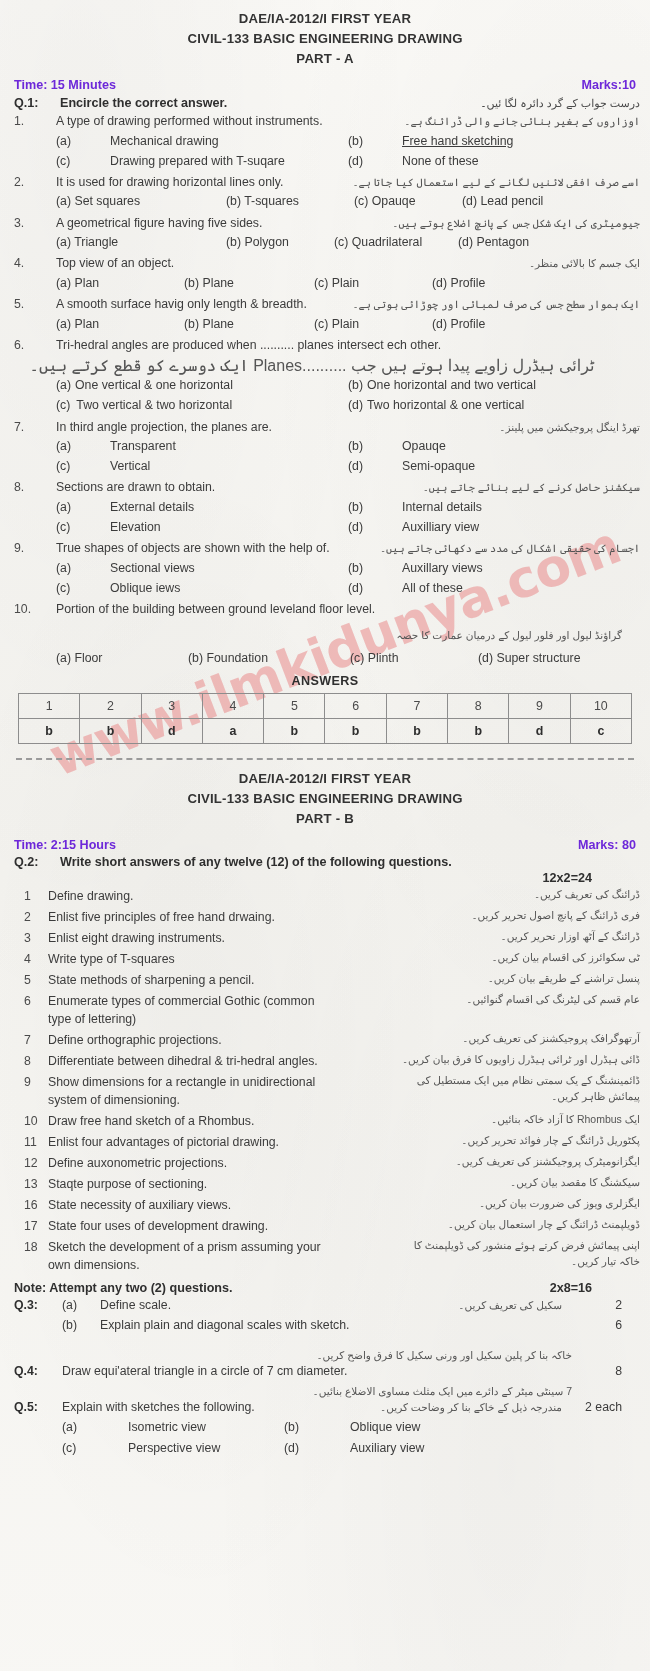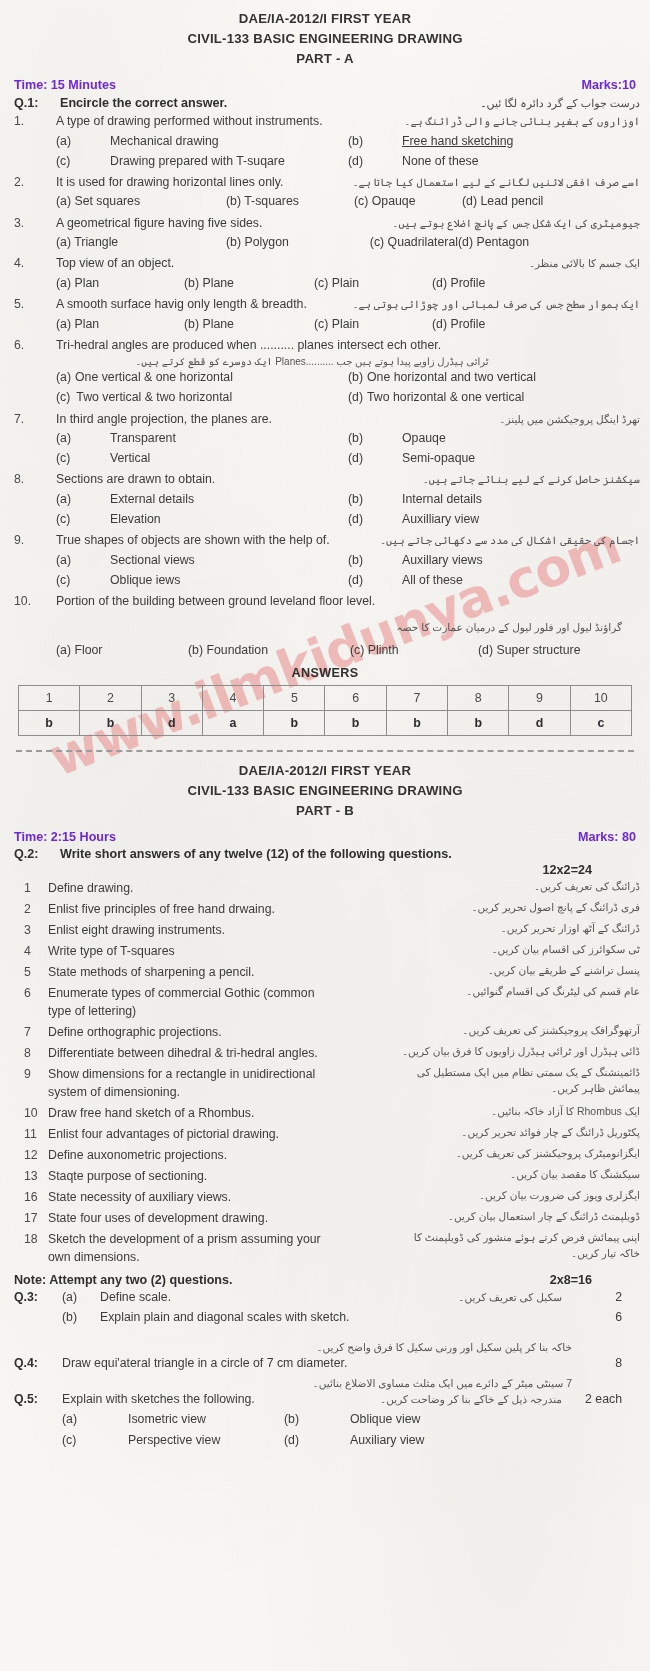--- a/index.html
+++ b/index.html
@@ -133,21 +133,21 @@
   .urdu-only {
     text-align: right;
     font-size: 10.5px;
     color: #555;
     direction: rtl;
     padding: 0 18px 0 0;
     margin-top: 1px;
   }
   .urdu-center {
     text-align: center;
-    font-size: 10px;
+    font-size: 16px;
     color: #555;
     direction: rtl;
     margin-top: 2px;
     padding-right: 30px;
   }
 
   
   .opts {
     display: flex;
     font-size: 12.3px;
@@ -378,21 +378,21 @@
           <span style="width: 140px; display: inline-block;"><span>(d) </span><span>Lead pencil</span></span>
         </div>
         <div class="q-line">
           <span class="idx">3.</span>
           <span class="stem">A geometrical figure having five sides.</span>
           <span class="urdu">جیومیٹری کی ایک شکل جس کے پانچ اضلاع ہوتے ہیں۔</span>
         </div>
         <div class="opts-row">
           <span style="width: 170px; display: inline-block;"><span>(a) </span><span>Triangle</span></span>
           <span style="width: 108px; display: inline-block;"><span>(b) </span><span>Polygon</span></span>
-          <span style="width: 124px; display: inline-block; text-align: right;"><span>(c) </span><span>Quadrilateral</span></span>
+          <span style="width: 124px; display: inline-block;"><span>(c) </span><span>Quadrilateral</span></span>
           <span style="width: 140px; display: inline-block;"><span>(d) </span><span>Pentagon</span></span>
         </div>
         <div class="q-line">
           <span class="idx">4.</span>
           <span class="stem">Top view of an object.</span>
           <span class="urdu">ایک جسم کا بالائی منظر۔</span>
         </div>
         <div class="opts-row">
           <span style="width: 128px; display: inline-block;"><span>(a) </span><span>Plan</span></span>
           <span style="width: 130px; display: inline-block;"><span>(b) </span><span>Plane</span></span>

